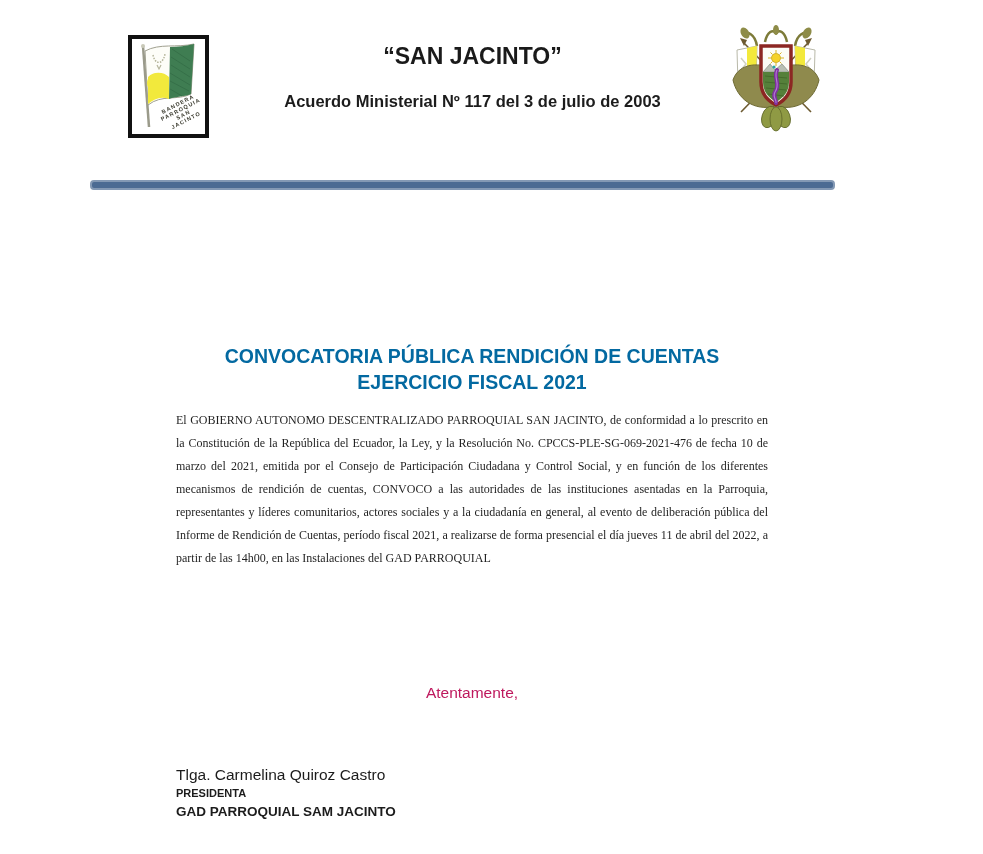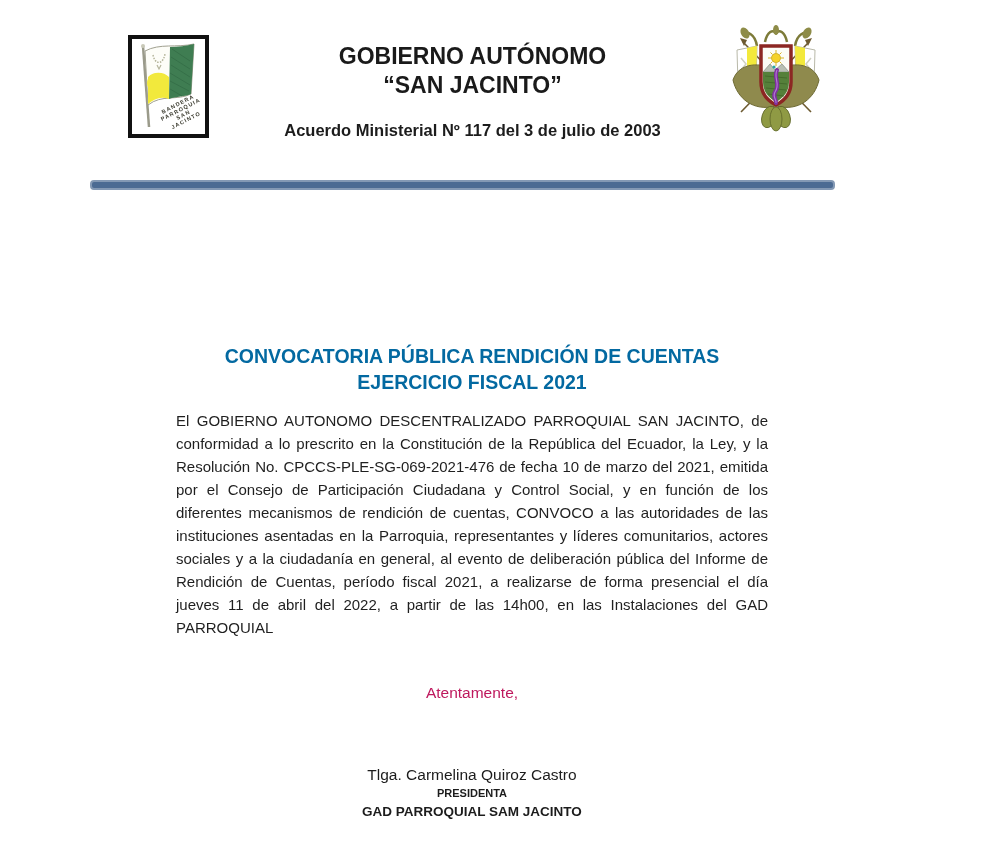--- a/index.html
+++ b/index.html
@@ -34,27 +34,27 @@
     background:#4c6b93; border:2px solid #8499b4; border-radius:4px;
   }
 
   
   .doc-title {
     position:absolute; left:176px; top:343px; width:592px; text-align:center;
     font-weight:bold; font-size:19.5px; line-height:26px; color:#0369a1;
   }
   .doc-body {
     position:absolute; left:176px; top:409px; width:592px;
-    font-size:15px; line-height:23px; text-align:justify; color:#1f1f1f;
+    font-size:12px; line-height:23px; text-align:justify; color:#1f1f1f;font-family:Liberation Serif, serif;
   }
   .closing {
     position:absolute; left:176px; top:684px; width:592px; text-align:center;
     font-size:15.5px; color:#be185d;
   }
-  .signature { position:absolute; left:176px; top:765px; width:592px; text-align:center; }
+  .signature { position:absolute; left:176px; top:765px; width:592px; }
   .sig-name  { font-size:15.5px; line-height:19px; }
   .sig-title { font-size:11px; font-weight:bold; line-height:19px; }
   .sig-org   { font-size:13.5px; font-weight:bold; line-height:18px; }
 </style>
 </head>
 <body>
 
 <div class="page">
 
   <div class="flag-box">
@@ -78,21 +78,20 @@
     </svg>
     <div class="flag-caption">
       <div>BANDERA</div>
       <div>PARROQUIA</div>
       <div>SAN</div>
       <div>JACINTO</div>
     </div>
   </div>
 
   <div class="header-block">
-    <div class="org-title">GOBIERNO AUTÓNOMO</div>
     <div class="org-title">“SAN JACINTO”</div>
     <div class="acuerdo">Acuerdo Ministerial Nº 117 del 3 de julio de 2003</div>
   </div>
 
   <div class="crest-box">
     <svg viewBox="0 0 98 112">
       <g stroke="#6d5a30" stroke-width="1.6">
         <line x1="16" y1="22" x2="84" y2="92"></line>
         <line x1="82" y1="22" x2="14" y2="92"></line>
       </g>

